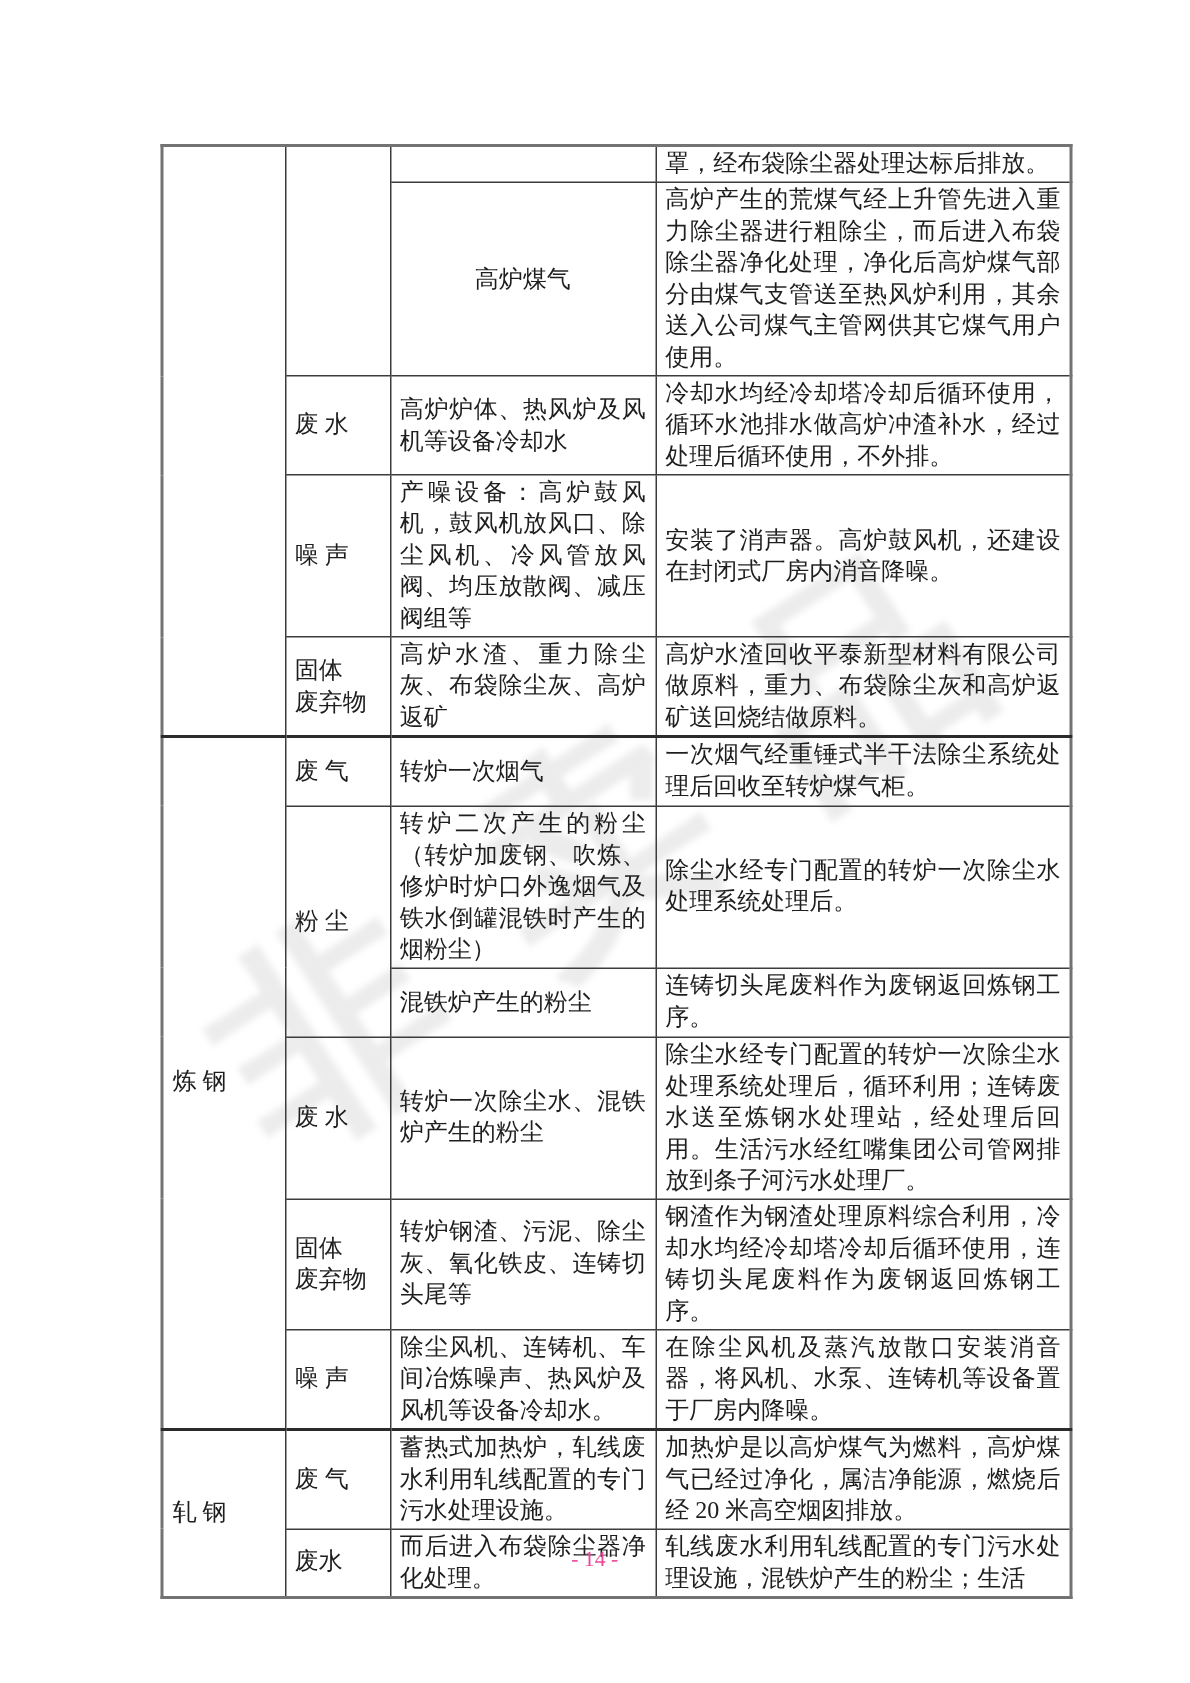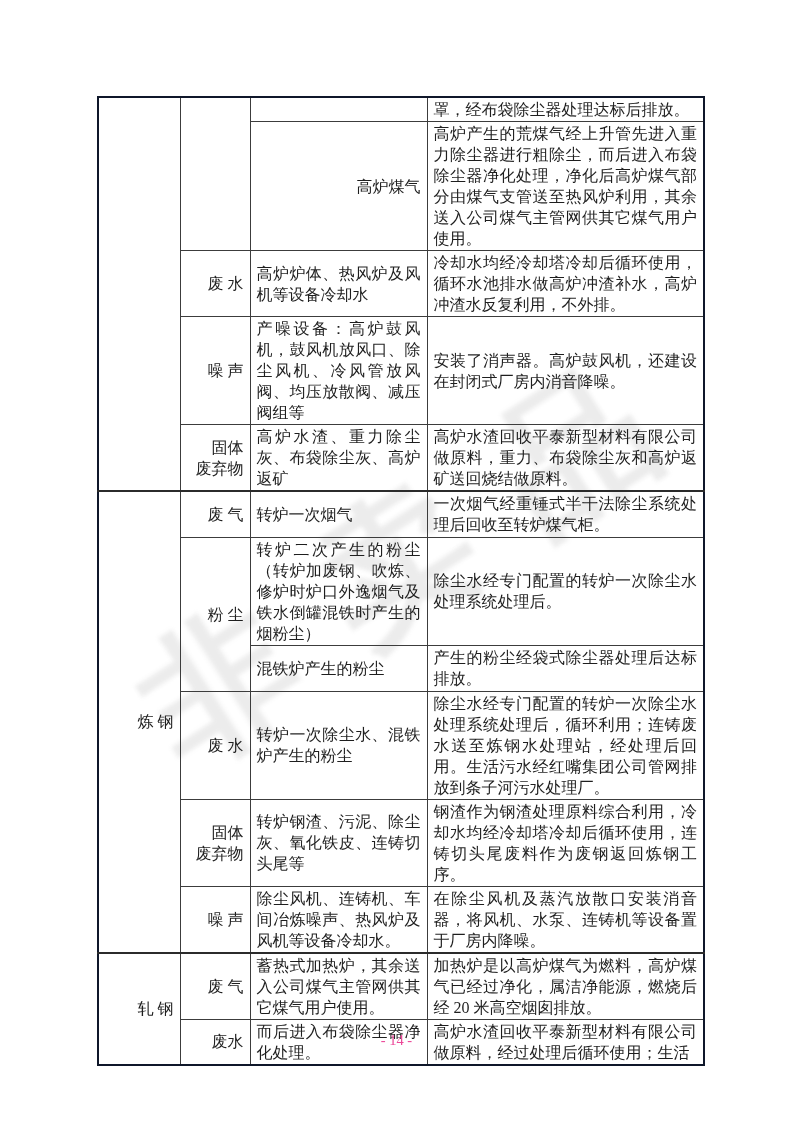--- a/index.html
+++ b/index.html
@@ -28,51 +28,51 @@
     transform: translate(-50%, -50%) rotate(-33deg);
     font-size: 150px;
     font-weight: bold;
     color: rgba(100, 100, 100, 0.12);
     filter: blur(2px);
     white-space: nowrap;
   }
   
   table.env-table {
     position: absolute;
-    left: 97px;
+    left: 107px;
     top: 96px;
     z-index: 1;
     width: 606px;
     border-collapse: collapse;
     table-layout: fixed;
-    border: 2px solid #0f172a;
+    border: 2px solid #737373;
     padding-left: 44px;
   }
   table.env-table td {
     border: 1px solid #3c3c3c;
     padding: 1px 6px;
     font-size: 16px;
     line-height: 21px;
     vertical-align: middle;
     color: #1e1e1e;
     overflow: hidden;
   }
   tr.sec td {
     border-top: 2px solid #2b2b2b;
   }
   td.lbl {
-    text-align: right;
+    text-align: left;
     white-space: pre-line;
     padding: 1px 2px;
   }
   td.src {
     text-align: justify;
   }
   td.src.center {
-    text-align: right;
+    text-align: center;
     margin-left: 40px;
   }
   td.trt {
     text-align: justify;
   }
   
   .page-number {
     position: absolute;
     top: 1032px;
     left: 0;
@@ -111,21 +111,21 @@
     </tr>
 
     <tr style="height:126px">
       <td class="src center">高炉煤气</td>
       <td class="trt">高炉产生的荒煤气经上升管先进入重力除尘器进行粗除尘，而后进入布袋除尘器净化处理，净化后高炉煤气部分由煤气支管送至热风炉利用，其余送入公司煤气主管网供其它煤气用户使用。</td>
     </tr>
 
     <tr style="height:64px">
       <td class="lbl">废 水</td>
       <td class="src">高炉炉体、热风炉及风机等设备冷却水</td>
-      <td class="trt">冷却水均经冷却塔冷却后循环使用，循环水池排水做高炉冲渣补水，高炉冲渣水反复利用，不外排。</td>
+      <td class="trt">冷却水均经冷却塔冷却后循环使用，循环水池排水做高炉冲渣补水，经过处理后循环使用，不外排。</td>
     </tr>
 
     <tr style="height:104px">
       <td class="lbl">噪 声</td>
       <td class="src">产噪设备：高炉鼓风机，鼓风机放风口、除尘风机、冷风管放风阀、均压放散阀、减压阀组等</td>
       <td class="trt">安装了消声器。高炉鼓风机，还建设在封闭式厂房内消音降噪。</td>
     </tr>
 
     <tr style="height:65px">
       <td class="lbl">固体
@@ -142,21 +142,21 @@
     </tr>
 
     <tr style="height:102px">
       <td class="lbl" rowspan="2">粉 尘</td>
       <td class="src">转炉二次产生的粉尘（转炉加废钢、吹炼、修炉时炉口外逸烟气及铁水倒罐混铁时产生的烟粉尘）</td>
       <td class="trt">除尘水经专门配置的转炉一次除尘水处理系统处理后。</td>
     </tr>
 
     <tr style="height:46px">
       <td class="src">混铁炉产生的粉尘</td>
-      <td class="trt">产生的粉尘经袋式除尘器处理后达标排放。</td>
+      <td class="trt">连铸切头尾废料作为废钢返回炼钢工序。</td>
     </tr>
 
     <tr style="height:105px">
       <td class="lbl">废 水</td>
       <td class="src">转炉一次除尘水、混铁炉产生的粉尘</td>
       <td class="trt">除尘水经专门配置的转炉一次除尘水处理系统处理后，循环利用；连铸废水送至炼钢水处理站，经处理后回用。生活污水经红嘴集团公司管网排放到条子河污水处理厂。</td>
     </tr>
 
     <tr style="height:79px">
       <td class="lbl">固体
@@ -167,27 +167,27 @@
 
     <tr style="height:62px">
       <td class="lbl">噪 声</td>
       <td class="src">除尘风机、连铸机、车间冶炼噪声、热风炉及风机等设备冷却水。</td>
       <td class="trt">在除尘风机及蒸汽放散口安装消音器，将风机、水泵、连铸机等设备置于厂房内降噪。</td>
     </tr>
 
     <tr class="sec" style="height:65px">
       <td class="lbl" rowspan="2">轧 钢</td>
       <td class="lbl">废 气</td>
-      <td class="src">蓄热式加热炉，其余送入公司煤气主管网供其它煤气用户使用。</td>
+      <td class="src">蓄热式加热炉，轧线废水利用轧线配置的专门污水处理设施。</td>
       <td class="trt">加热炉是以高炉煤气为燃料，高炉煤气已经过净化，属洁净能源，燃烧后经 20 米高空烟囱排放。</td>
     </tr>
 
     <tr style="height:43px">
       <td class="lbl">废水</td>
       <td class="src">而后进入布袋除尘器净化处理。</td>
-      <td class="trt">高炉水渣回收平泰新型材料有限公司做原料，经过处理后循环使用；生活</td>
+      <td class="trt">轧线废水利用轧线配置的专门污水处理设施，混铁炉产生的粉尘；生活</td>
     </tr>
   </tbody>
     </table>
 
   <div class="page-number">- 14 -</div>
 
 </div>
 
 </body></html>

